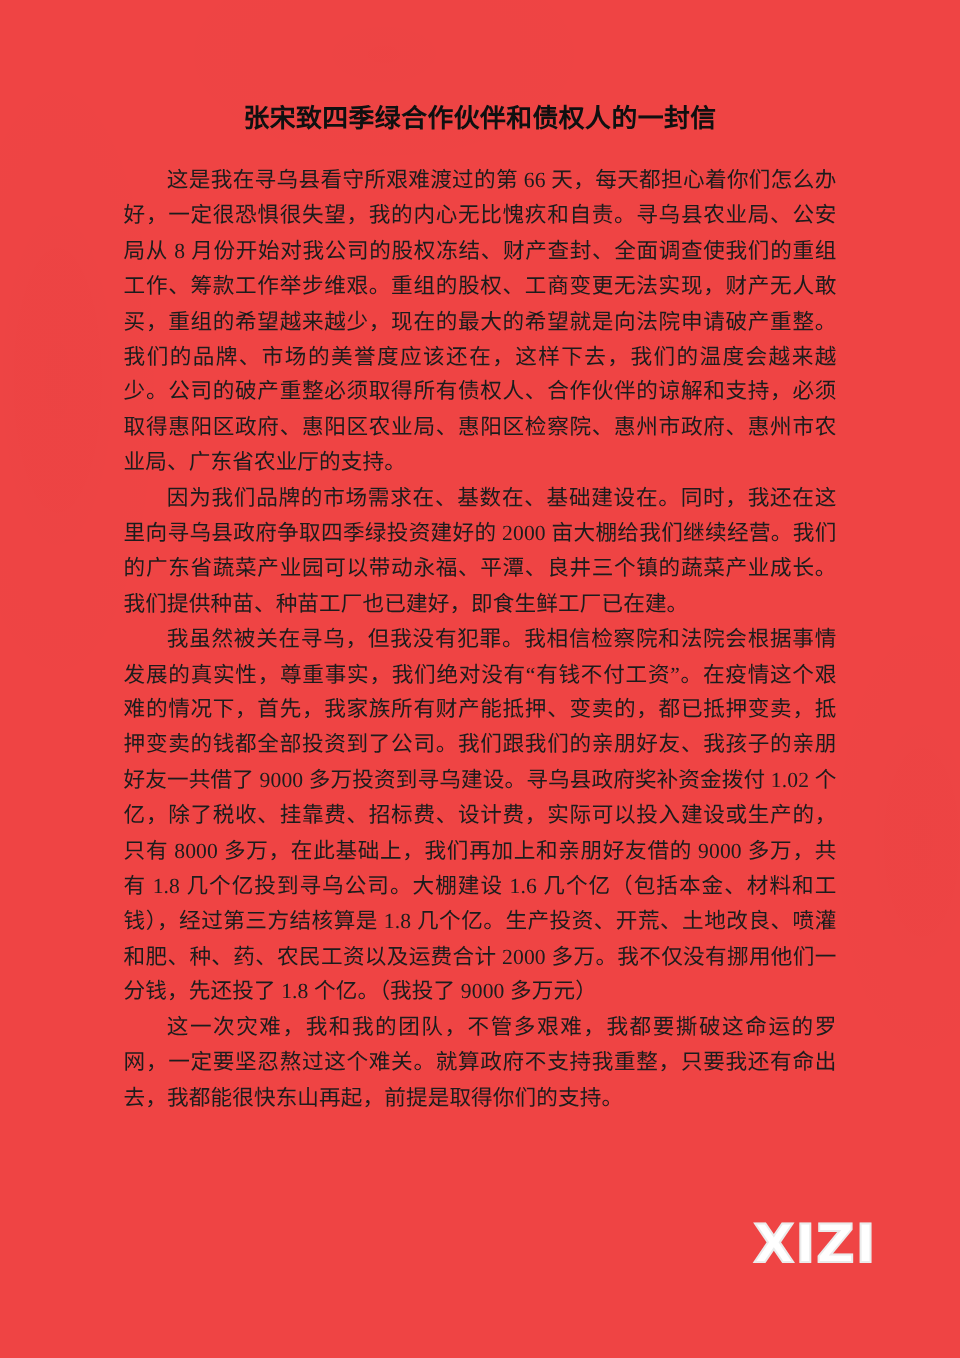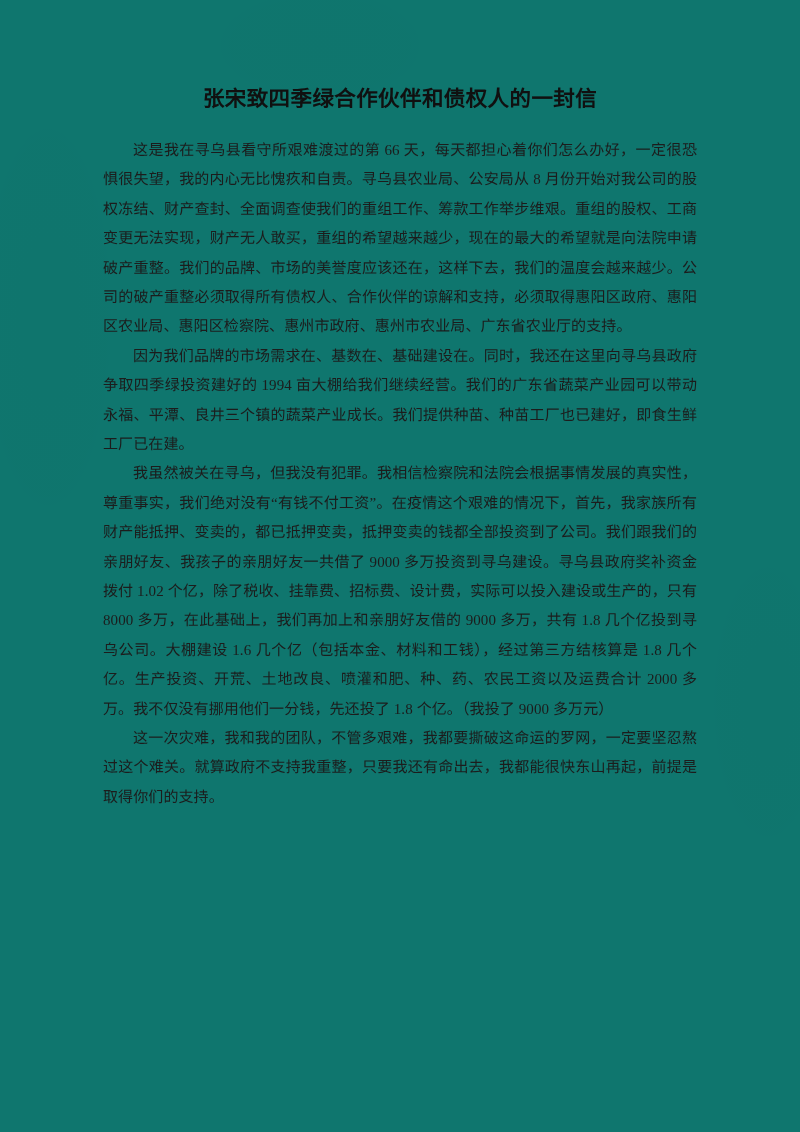--- a/index.html
+++ b/index.html
@@ -10,21 +10,21 @@
   }
   body {
     font-family: "Liberation Serif", "DejaVu Serif", serif;
     color: #1a1a1a;
   }
   .page {
     position: relative;
     width: 800px;
     height: 1132px;
     margin: 0 auto;
-    background: #0f766e;
+    background: #ef4444;
     overflow: hidden;
     box-sizing: border-box;
   }
   
   .paper-texture {
     position: absolute;
     inset: 0;
     pointer-events: none;
     background:
       radial-gradient(ellipse 140px 420px at 6% 28%, rgba(0,0,0,0.012), rgba(0,0,0,0) 70%),
@@ -41,21 +41,21 @@
     font-family: "Liberation Sans", "DejaVu Sans", sans-serif;
     font-weight: bold;
     font-size: 21.5px;
     line-height: 1.3;
     text-align: center;
     letter-spacing: 0.4px;
     color: #101010;
     margin: 0 0 22px 0;
   }
   .para {
-    font-size: 15px;
+    font-size: 18px;
     line-height: 29.4px;
     text-align: justify;
     text-justify: inter-ideograph;
     text-indent: 2em;
     margin: 0;
     color: #1c1c1c;
     letter-spacing: 0.1px;
   }
   
   .watermark {
@@ -78,19 +78,20 @@
 <body>
 
 <div class="page">
   <div class="paper-texture"></div>
 
   <div class="content">
 
     <h1 class="doc-title">张宋致四季绿合作伙伴和债权人的一封信</h1>
 
     <p class="para">这是我在寻乌县看守所艰难渡过的第 66 天，每天都担心着你们怎么办好，一定很恐惧很失望，我的内心无比愧疚和自责。寻乌县农业局、公安局从 8 月份开始对我公司的股权冻结、财产查封、全面调查使我们的重组工作、筹款工作举步维艰。重组的股权、工商变更无法实现，财产无人敢买，重组的希望越来越少，现在的最大的希望就是向法院申请破产重整。我们的品牌、市场的美誉度应该还在，这样下去，我们的温度会越来越少。公司的破产重整必须取得所有债权人、合作伙伴的谅解和支持，必须取得惠阳区政府、惠阳区农业局、惠阳区检察院、惠州市政府、惠州市农业局、广东省农业厅的支持。</p>
-    <p class="para">因为我们品牌的市场需求在、基数在、基础建设在。同时，我还在这里向寻乌县政府争取四季绿投资建好的 1994 亩大棚给我们继续经营。我们的广东省蔬菜产业园可以带动永福、平潭、良井三个镇的蔬菜产业成长。我们提供种苗、种苗工厂也已建好，即食生鲜工厂已在建。</p>
+    <p class="para">因为我们品牌的市场需求在、基数在、基础建设在。同时，我还在这里向寻乌县政府争取四季绿投资建好的 2000 亩大棚给我们继续经营。我们的广东省蔬菜产业园可以带动永福、平潭、良井三个镇的蔬菜产业成长。我们提供种苗、种苗工厂也已建好，即食生鲜工厂已在建。</p>
     <p class="para">我虽然被关在寻乌，但我没有犯罪。我相信检察院和法院会根据事情发展的真实性，尊重事实，我们绝对没有“有钱不付工资”。在疫情这个艰难的情况下，首先，我家族所有财产能抵押、变卖的，都已抵押变卖，抵押变卖的钱都全部投资到了公司。我们跟我们的亲朋好友、我孩子的亲朋好友一共借了 9000 多万投资到寻乌建设。寻乌县政府奖补资金拨付 1.02 个亿，除了税收、挂靠费、招标费、设计费，实际可以投入建设或生产的，只有 8000 多万，在此基础上，我们再加上和亲朋好友借的 9000 多万，共有 1.8 几个亿投到寻乌公司。大棚建设 1.6 几个亿（包括本金、材料和工钱），经过第三方结核算是 1.8 几个亿。生产投资、开荒、土地改良、喷灌和肥、种、药、农民工资以及运费合计 2000 多万。我不仅没有挪用他们一分钱，先还投了 1.8 个亿。（我投了 9000 多万元）</p>
     <p class="para">这一次灾难，我和我的团队，不管多艰难，我都要撕破这命运的罗网，一定要坚忍熬过这个难关。就算政府不支持我重整，只要我还有命出去，我都能很快东山再起，前提是取得你们的支持。</p>
 
   </div>
 
+  <div class="watermark">XIZI</div>
 </div>
 
 </body></html>

